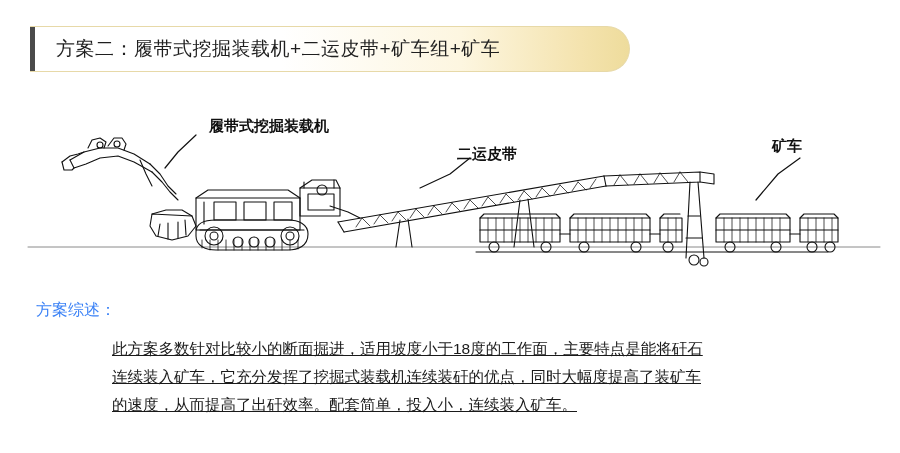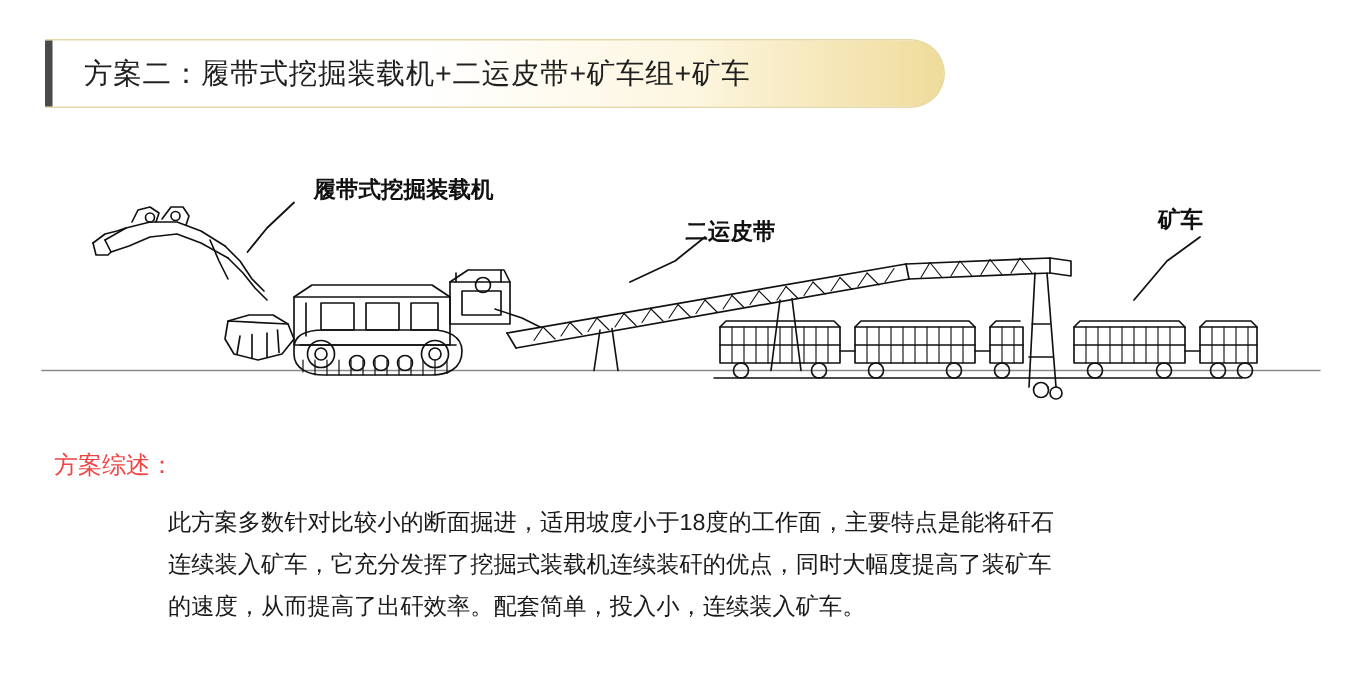--- a/index.html
+++ b/index.html
@@ -72,31 +72,32 @@
   .callout-excavator { left: 190px; top: 117px; margin-left: 19px; }
   .callout-belt      { left: 433px; top: 145px; margin-left: 24px; }
   .callout-cart      { left: 772px; top: 137px; }
 
   
   .desc-title {
     position: absolute;
     left: 36px;
     top: 300px;
     font-size: 16px;
-    color: #ef4444;
+    color: #3b82f6;
     white-space: nowrap;
   }
   .desc-body {
     position: absolute;
     left: 112px;
     top: 335px;
     width: 760px;
     font-size: 15.5px;
     line-height: 28px;
     color: #1a1a1a;
+    text-decoration: underline;
   }
   .desc-body p {
     margin: 0;
   }
 </style>
 </head>
 <body>
 
 <div class="title-banner">
   <div class="accent-bar"></div>

